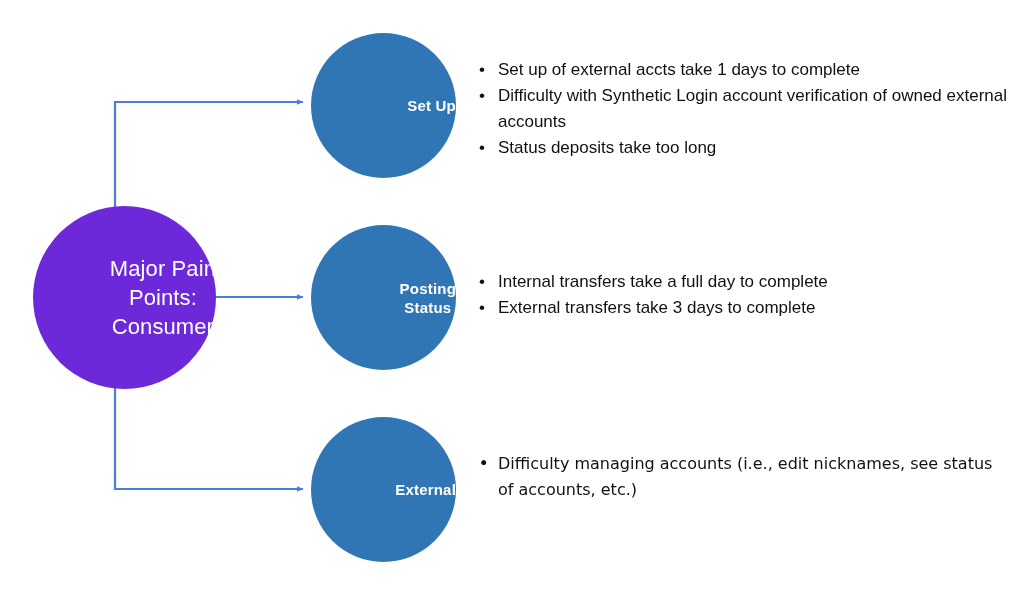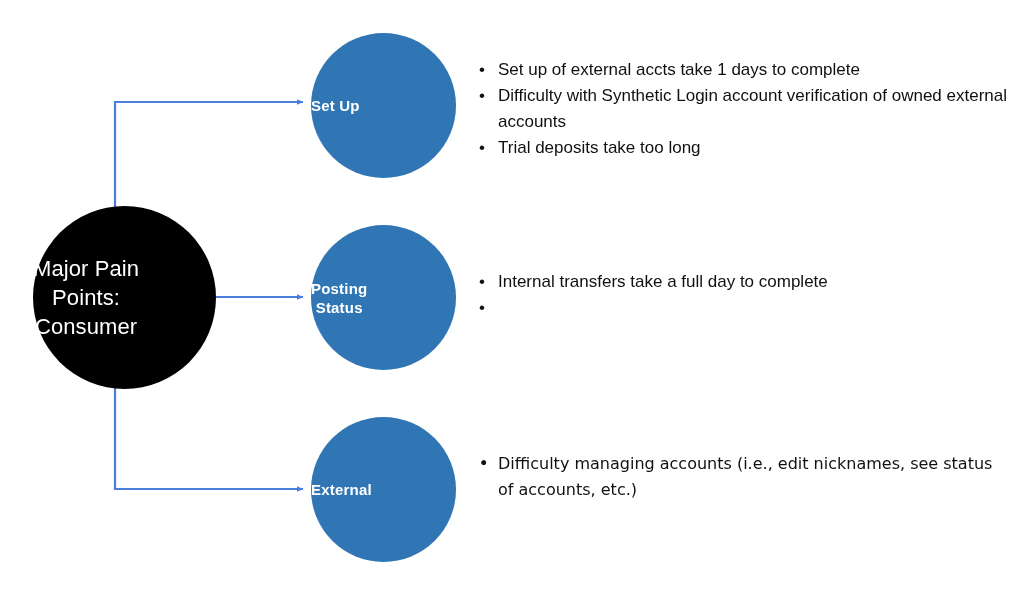--- a/index.html
+++ b/index.html
@@ -31,31 +31,31 @@
     height: 595px;
     pointer-events: none;
   }
 
   
   .node {
     position: absolute;
     border-radius: 50%;
     display: flex;
     align-items: center;
-    justify-content: flex-start;
+    justify-content: flex-end;
     text-align: center;
     box-sizing: border-box;
   }
 
   .node-hub {
     left: 33px;
     top: 206px;
     width: 183px;
     height: 183px;
-    background: #000000;
+    background: #6d28d9;
   }
   .hub-label {
     color: #ffffff;
     font-size: 22px;
     line-height: 29px;
     font-weight: 400;
     letter-spacing: 0.1px;
     white-space: pre-line;
   }
 
@@ -156,31 +156,32 @@
     <li>
       <span class="dot">•</span>
       <span>Set up of external accts take 1 days to complete</span>
     </li>
     <li>
       <span class="dot">•</span>
       <span>Difficulty with Synthetic Login account verification of owned external accounts</span>
     </li>
     <li>
       <span class="dot">•</span>
-      <span>Trial deposits take too long</span>
+      <span>Status deposits take too long</span>
     </li>
   </ul>
 
   <ul class="bullets bullets-2">
     <li>
       <span class="dot">•</span>
       <span>Internal transfers take a full day to complete</span>
     </li>
     <li>
       <span class="dot">•</span>
+      <span>External transfers take 3 days to complete</span>
     </li>
   </ul>
 
   <ul class="bullets bullets-3">
     <li>
       <span class="dot">•</span>
     </li>
     <li>
       <span class="dot">•</span>
       <span>Difficulty managing accounts (i.e., edit nicknames, see status of accounts, etc.)</span>

